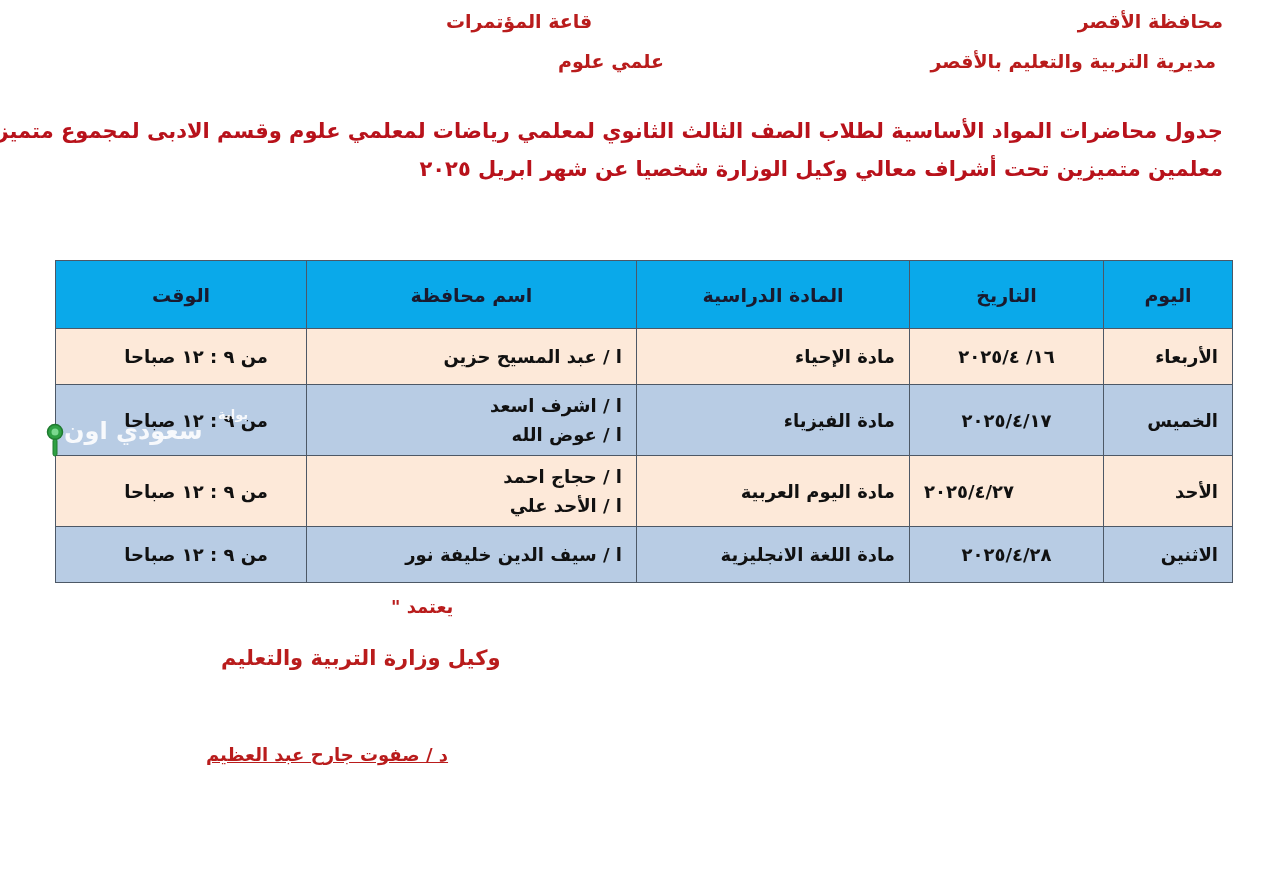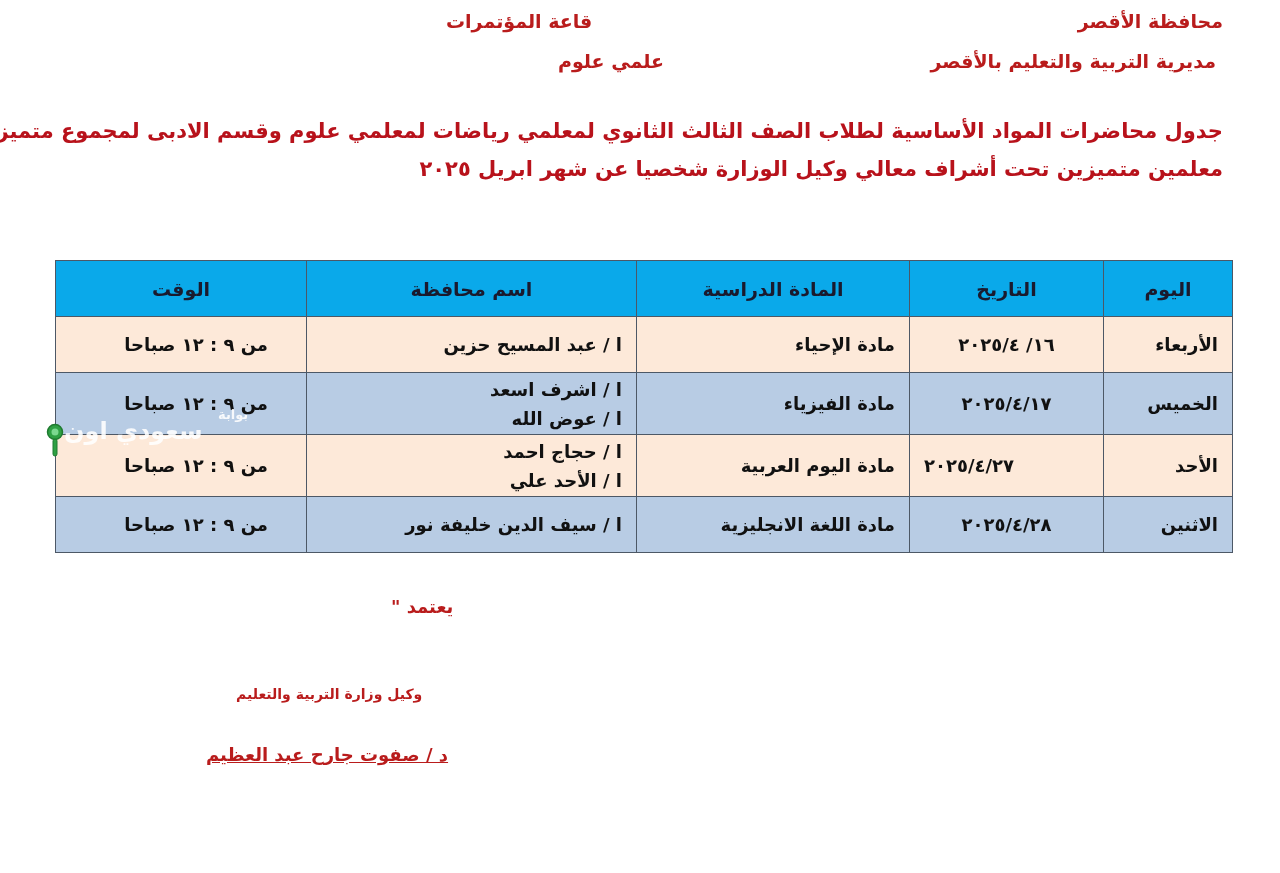--- a/index.html
+++ b/index.html
@@ -9,21 +9,21 @@
   }
   .abs { position:absolute; direction:rtl; white-space:nowrap; font-weight:bold; }
   .hdr-text { font-size:19px; color:#b91c1c; }
   .title-line { font-size:21px; color:#b8121b; }
   table.sched {
     position:absolute; left:55px; top:260px; width:1177px; border-collapse:collapse;
     direction:rtl; table-layout:fixed;
   }
   table.sched td, table.sched th {
     border:1.5px solid #4d5866; font-weight:bold; font-size:18px; color:#111;
-    padding:0 14px; text-align:right; white-space:nowrap; overflow:hidden;
+    padding:6px 14px; text-align:right; white-space:nowrap; overflow:hidden;
   }
   table.sched th { background:#0aa9ea; height:55px; text-align:center; font-size:19px; color:#1a1a2e; }
   tr.peach td { background:#fde9d9; }
   tr.blue td { background:#b8cce4; }
   .cell-lines span { display:block; line-height:29px; }
   .watermark {
     position:absolute; left:46px; top:413px; direction:rtl; pointer-events:none;
     font-family:"DejaVu Sans", sans-serif; font-weight:bold; color:rgba(255,255,255,0.88);
   }
   .wm-main { position:absolute; left:18px; top:4px; font-size:24px; white-space:nowrap; }
@@ -98,14 +98,14 @@
   <svg class="wm-pin" viewBox="0 0 18 34">
     <circle cx="9" cy="9" r="7.5" fill="#2ea043" stroke="#1f7a30" stroke-width="1.5"></circle>
     <circle cx="9" cy="9" r="3.5" fill="#7bd88f"></circle>
     <rect x="7" y="16" width="4" height="17" rx="2" fill="#2ea043" stroke="#1f7a30" stroke-width="1"></rect>
   </svg>
   <span class="wm-main">سعودي اون</span>
   <span class="wm-small">بوابة</span>
 </div>
 
 <div class="abs hdr-text" style="left:391px; top:596px; font-size:18px;">يعتمد "</div>
-<div class="abs hdr-text" style="left:236px; top:646px; font-size:14px;margin-top:40px;">وكيل وزارة التربية والتعليم</div>
+<div class="abs hdr-text" style="left:221px; top:646px; font-size:21px;">وكيل وزارة التربية والتعليم</div>
 <div class="abs hdr-text" style="left:206px; top:744px; font-size:18px;text-decoration:underline;">د / صفوت جارح عبد العظيم</div>
 
 </body></html>

